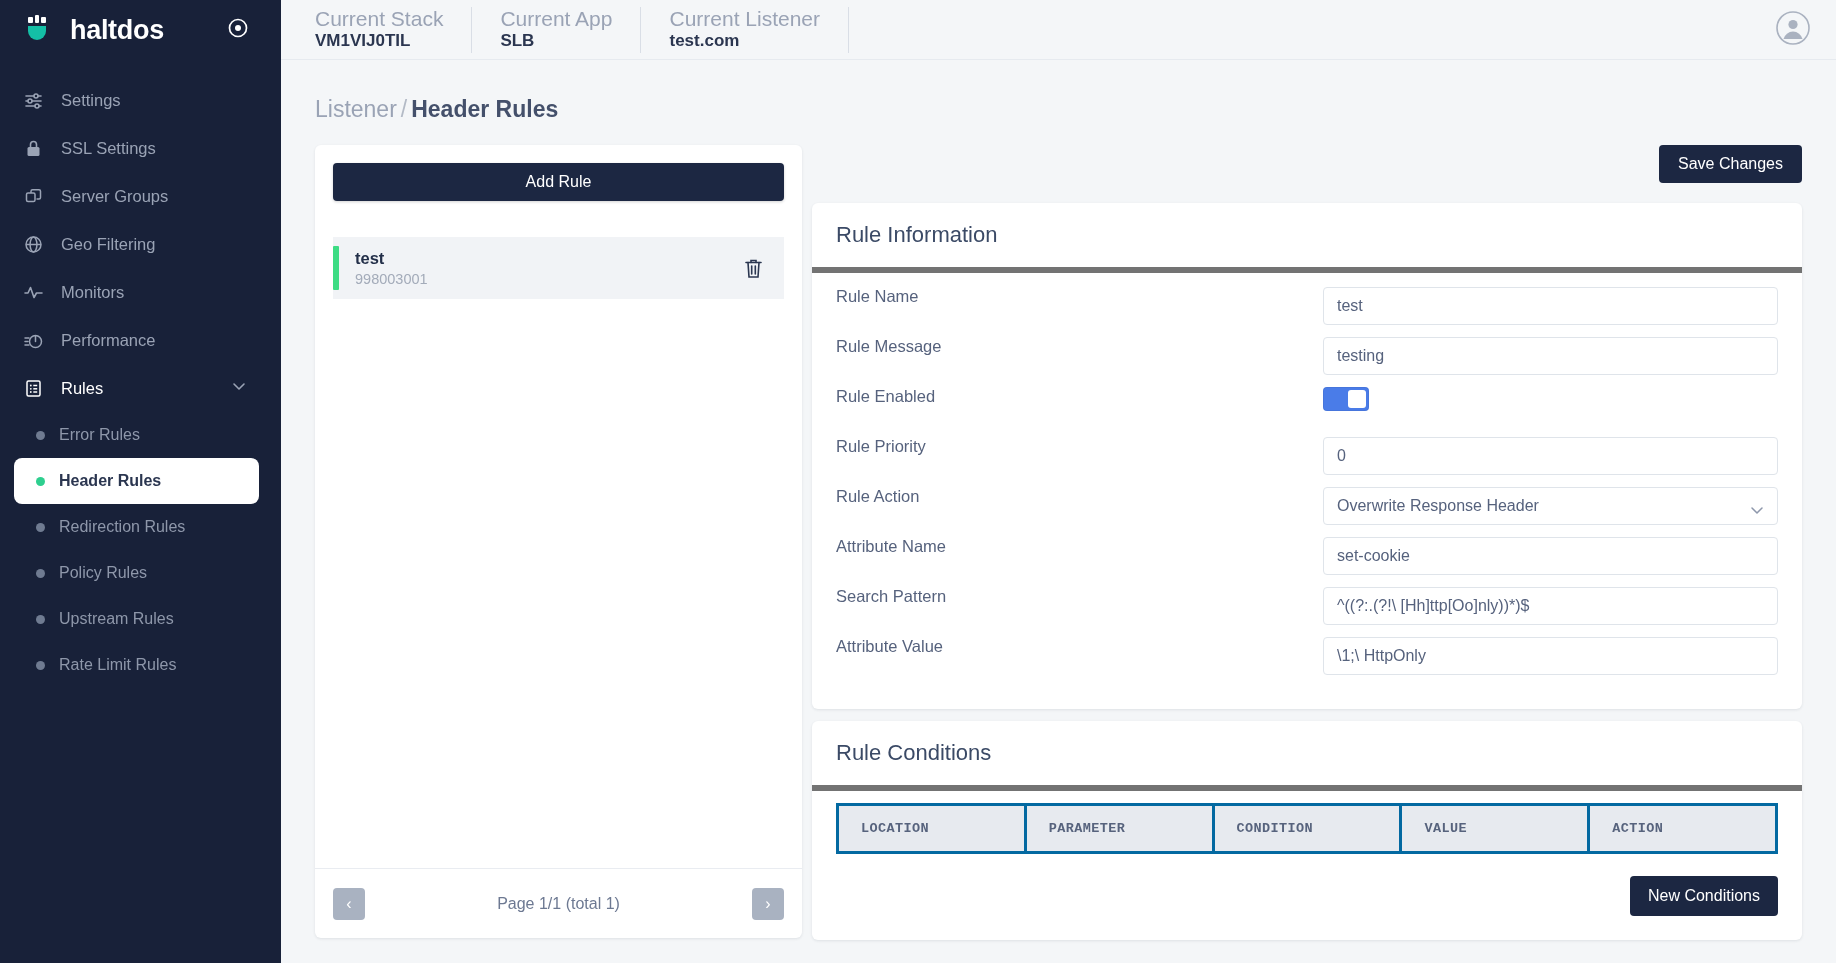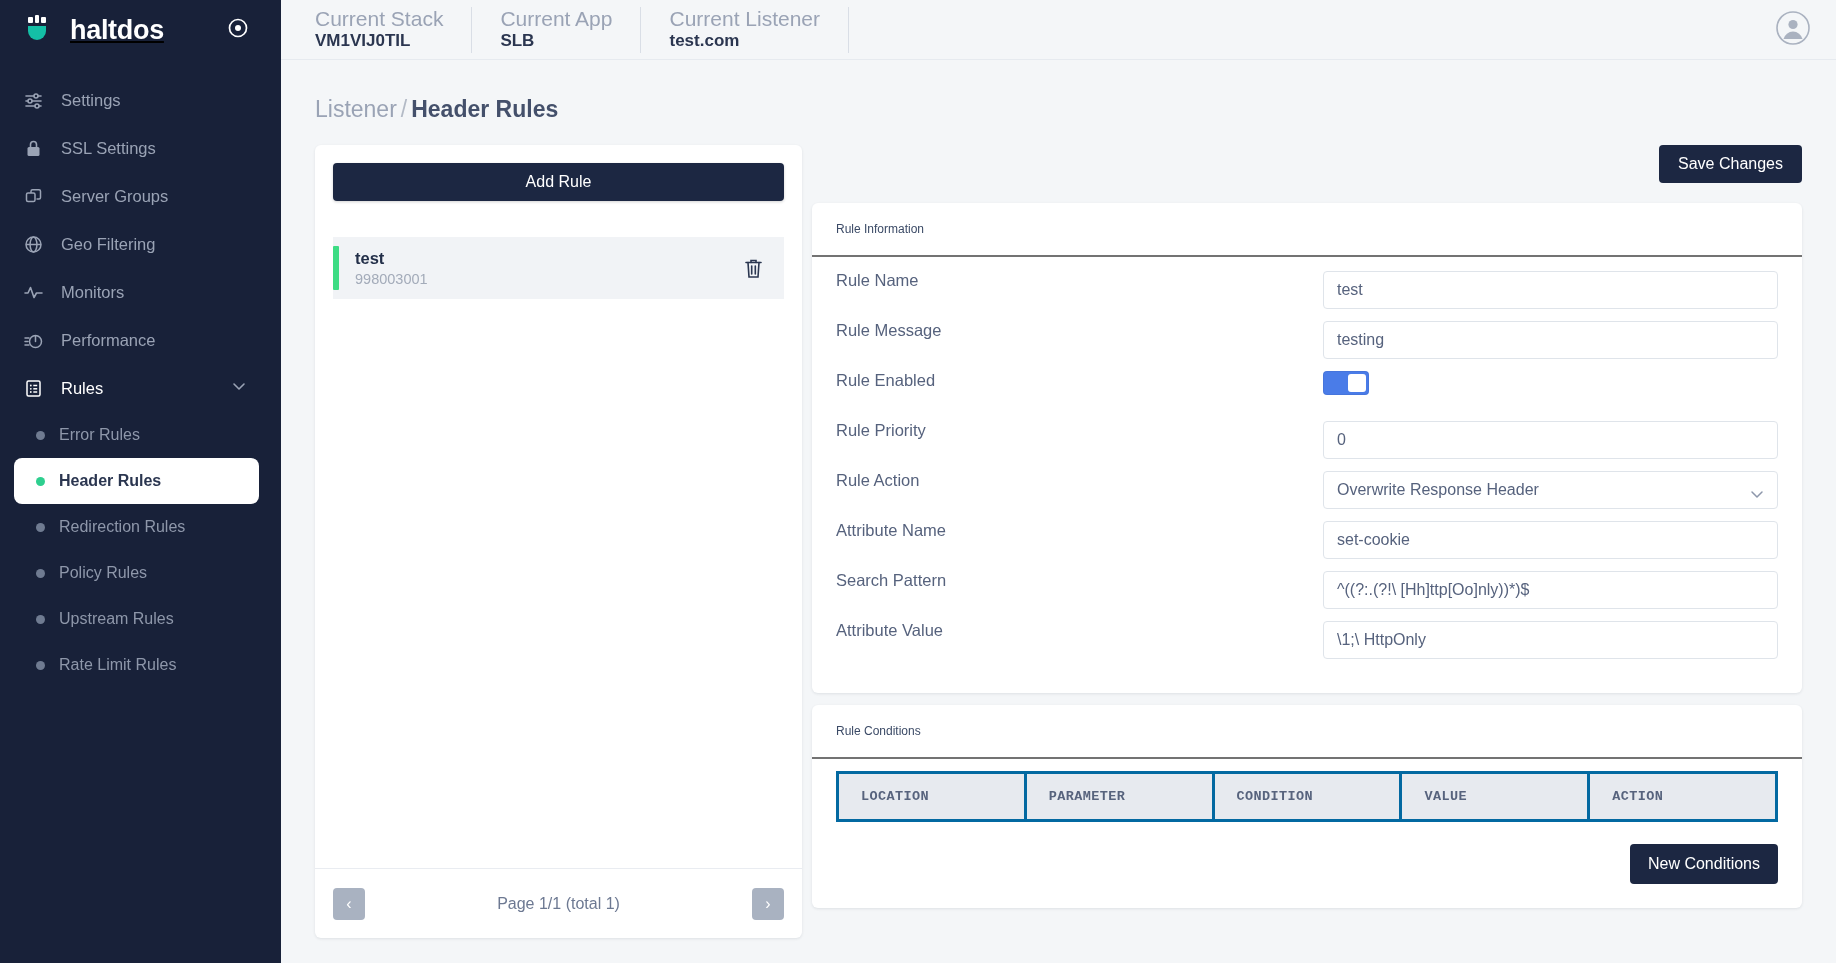--- a/index.html
+++ b/index.html
@@ -10,21 +10,21 @@
   }
   .app { display: flex; width: 1836px; height: 963px; }
 
   
   .sidebar {
     width: 281px; min-width: 281px; height: 963px;
     background: #182139; display: flex; flex-direction: column;
   }
   .brand {
     height: 60px; display: flex; align-items: center;
-    padding: 0 22px; gap: 14px; text-decoration: underline;
+    padding: 0 22px; gap: 14px;
   }
   .brand-logo { width: 34px; height: 34px; position: relative; }
   .brand-name {
     color: #ffffff; font-size: 27px; font-weight: 700; letter-spacing: -0.3px;
   }
   .brand-target { margin-left: auto; margin-right: 10px; }
   .nav { padding-top: 16px; flex: 1; overflow: hidden; }
   .nav-item {
     display: flex; align-items: center; gap: 17px;
     height: 48px; padding: 0 0 0 22px; cursor: pointer;
@@ -124,22 +124,22 @@
               align-items: flex-start; padding-right: 0px; }
   .save-btn {
     background: #1c2742; color: #ffffff; border: none; border-radius: 4px;
     padding: 10px 19px; font-size: 16px; cursor: pointer; font-family: inherit;
   }
   .panel {
     background: #ffffff; border-radius: 6px;
     box-shadow: 0 1px 3px rgba(30,40,60,.10); margin-top: 12px;
   }
   .panel-head {
-    padding: 19px 24px; font-size: 12px; color: #3b4a66; font-weight: 400;
-    border-bottom: 2px solid #737373;
+    padding: 19px 24px; font-size: 22px; color: #3b4a66; font-weight: 400;
+    border-bottom: 6px solid #737373;
   }
   .form { padding: 14px 24px 22px 24px; }
   .form-row {
     display: flex; min-height: 50px;
   }
   .form-label { width: 487px; color: #56627d; font-size: 16.5px; }
   .field-wrap { flex: 1; max-width: 462px; }
   .field {
     width: 100%; height: 38px; border: 1px solid #dfe4ea; border-radius: 4px;
     padding: 0 13px; font-size: 16px; color: #56627d; background: #fff;

